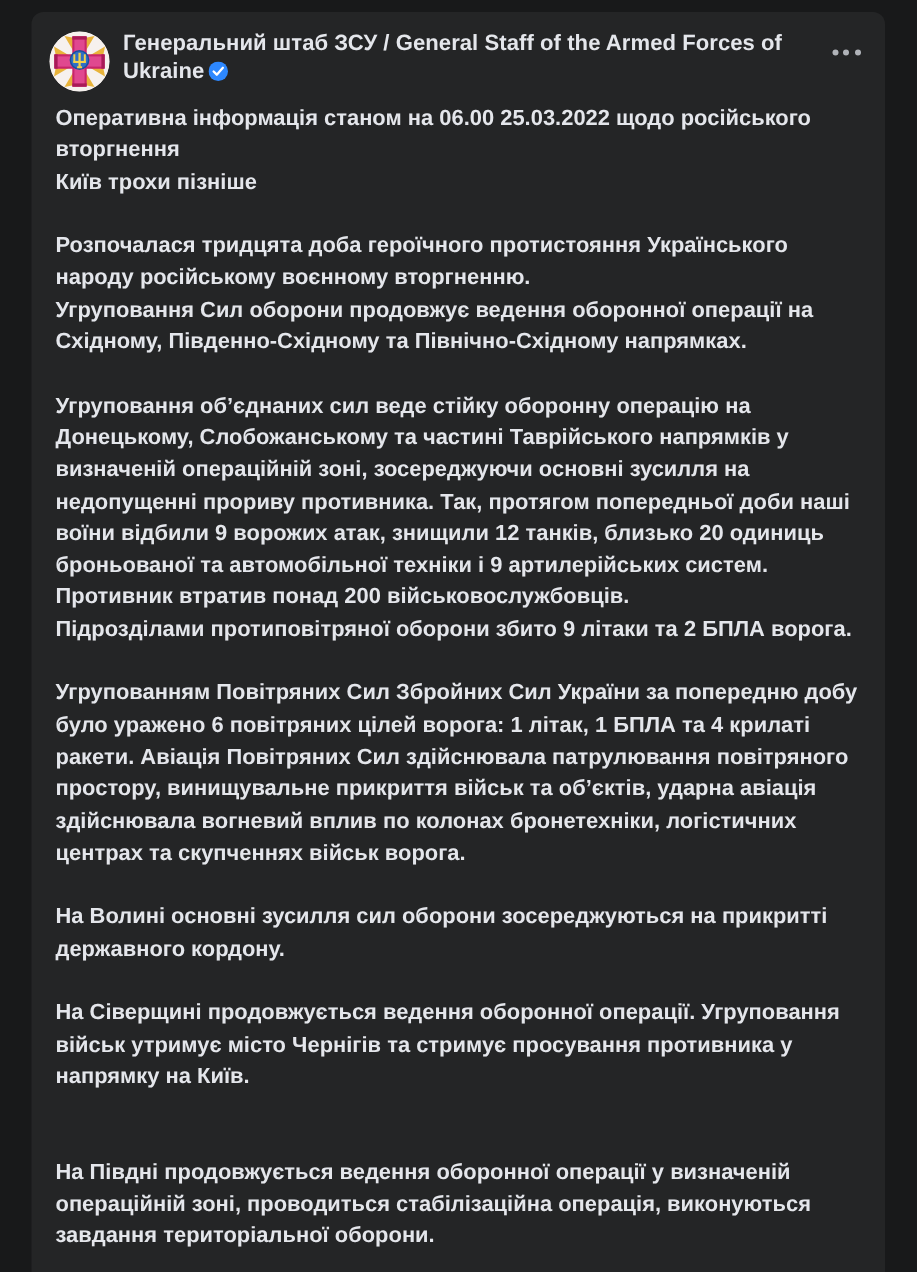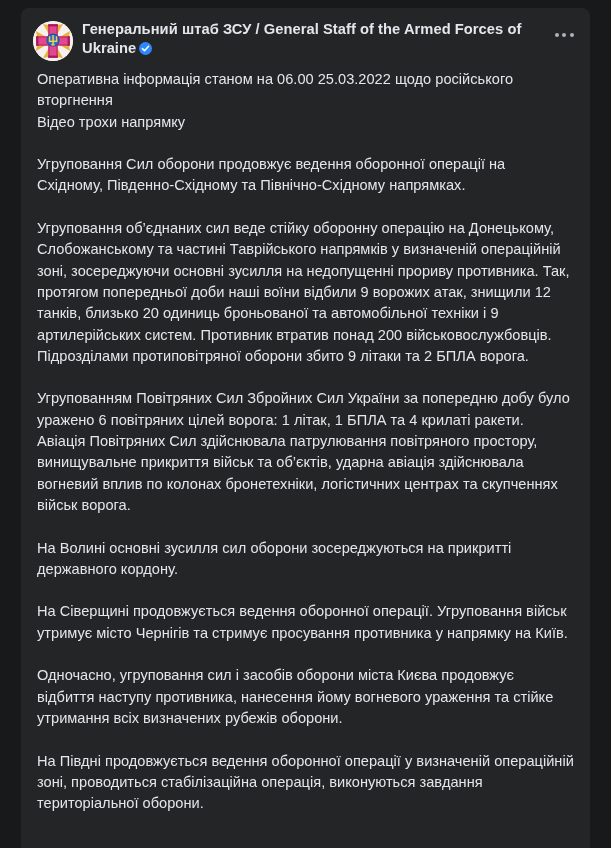--- a/index.html
+++ b/index.html
@@ -126,20 +126,21 @@
     padding: 8px 16px 20px 16px;
     font-size: 14.6px;
     line-height: 21.3px;
     color: #e4e6eb;
     letter-spacing: 0.01px;
     word-wrap: break-word;
   }
   .para {
     margin: 0;
     white-space: pre-wrap;
+    font-weight: bold;
   }
   .para + .para { margin-top: 0; }
   .para-gap { height: 21.3px; }
 </style>
 </head>
 <body>
 
 <div id="screen">
 
   <div class="post-card">
@@ -208,40 +209,40 @@
         <span class="more-dots">
             <i></i>
             <i></i>
             <i></i>
           </span>
       </button>
     </div>
 
     <div class="post-body">
       <p class="para">Оперативна інформація станом на 06.00 25.03.2022 щодо російського вторгнення</p>
-      <p class="para">Відео трохи напрямку</p>
-      <div class="para-gap"></div>
-
+      <p class="para">Київ трохи пізніше</p>
+      <div class="para-gap"></div>
+
+      <p class="para">Розпочалася тридцята доба героїчного протистояння Українського народу російському воєнному вторгненню.</p>
       <p class="para">Угруповання Сил оборони продовжує ведення оборонної операції на Східному, Південно-Східному та Північно-Східному напрямках.</p>
       <div class="para-gap"></div>
 
       <p class="para">Угруповання об’єднаних сил веде стійку оборонну операцію на Донецькому, Слобожанському та частині Таврійського напрямків у визначеній операційній зоні, зосереджуючи основні зусилля на недопущенні прориву противника. Так, протягом попередньої доби наші воїни відбили 9 ворожих атак, знищили 12 танків, близько 20 одиниць броньованої та автомобільної техніки і 9 артилерійських систем. Противник втратив понад 200 військовослужбовців.</p>
       <p class="para">Підрозділами протиповітряної оборони збито 9 літаки та 2 БПЛА ворога.</p>
       <div class="para-gap"></div>
 
       <p class="para">Угрупованням Повітряних Сил Збройних Сил України за попередню добу було уражено 6 повітряних цілей ворога: 1 літак, 1 БПЛА та 4 крилаті ракети. Авіація Повітряних Сил здійснювала патрулювання повітряного простору, винищувальне прикриття військ та об’єктів, ударна авіація здійснювала вогневий вплив по колонах бронетехніки, логістичних центрах та скупченнях військ ворога.</p>
       <div class="para-gap"></div>
 
       <p class="para">На Волині основні зусилля сил оборони зосереджуються на прикритті державного кордону.</p>
       <div class="para-gap"></div>
 
       <p class="para">На Сіверщині продовжується ведення оборонної операції. Угруповання військ утримує місто Чернігів та стримує просування противника у напрямку на Київ.</p>
       <div class="para-gap"></div>
 
-      <p class="para">Одночасно, угруповання сил і засобів оборони міста Києва продовжує відбиття наступу противника, нанесення йому вогневого ураження та стійке утримання всіх визначених рубежів оборони.</p>
       <div class="para-gap"></div>
 
       <p class="para">На Півдні продовжується ведення оборонної операції у визначеній операційній зоні, проводиться стабілізаційна операція, виконуються завдання територіальної оборони.</p>
 
     </div>
 
   </div>
 </div>
 
 </body></html>

